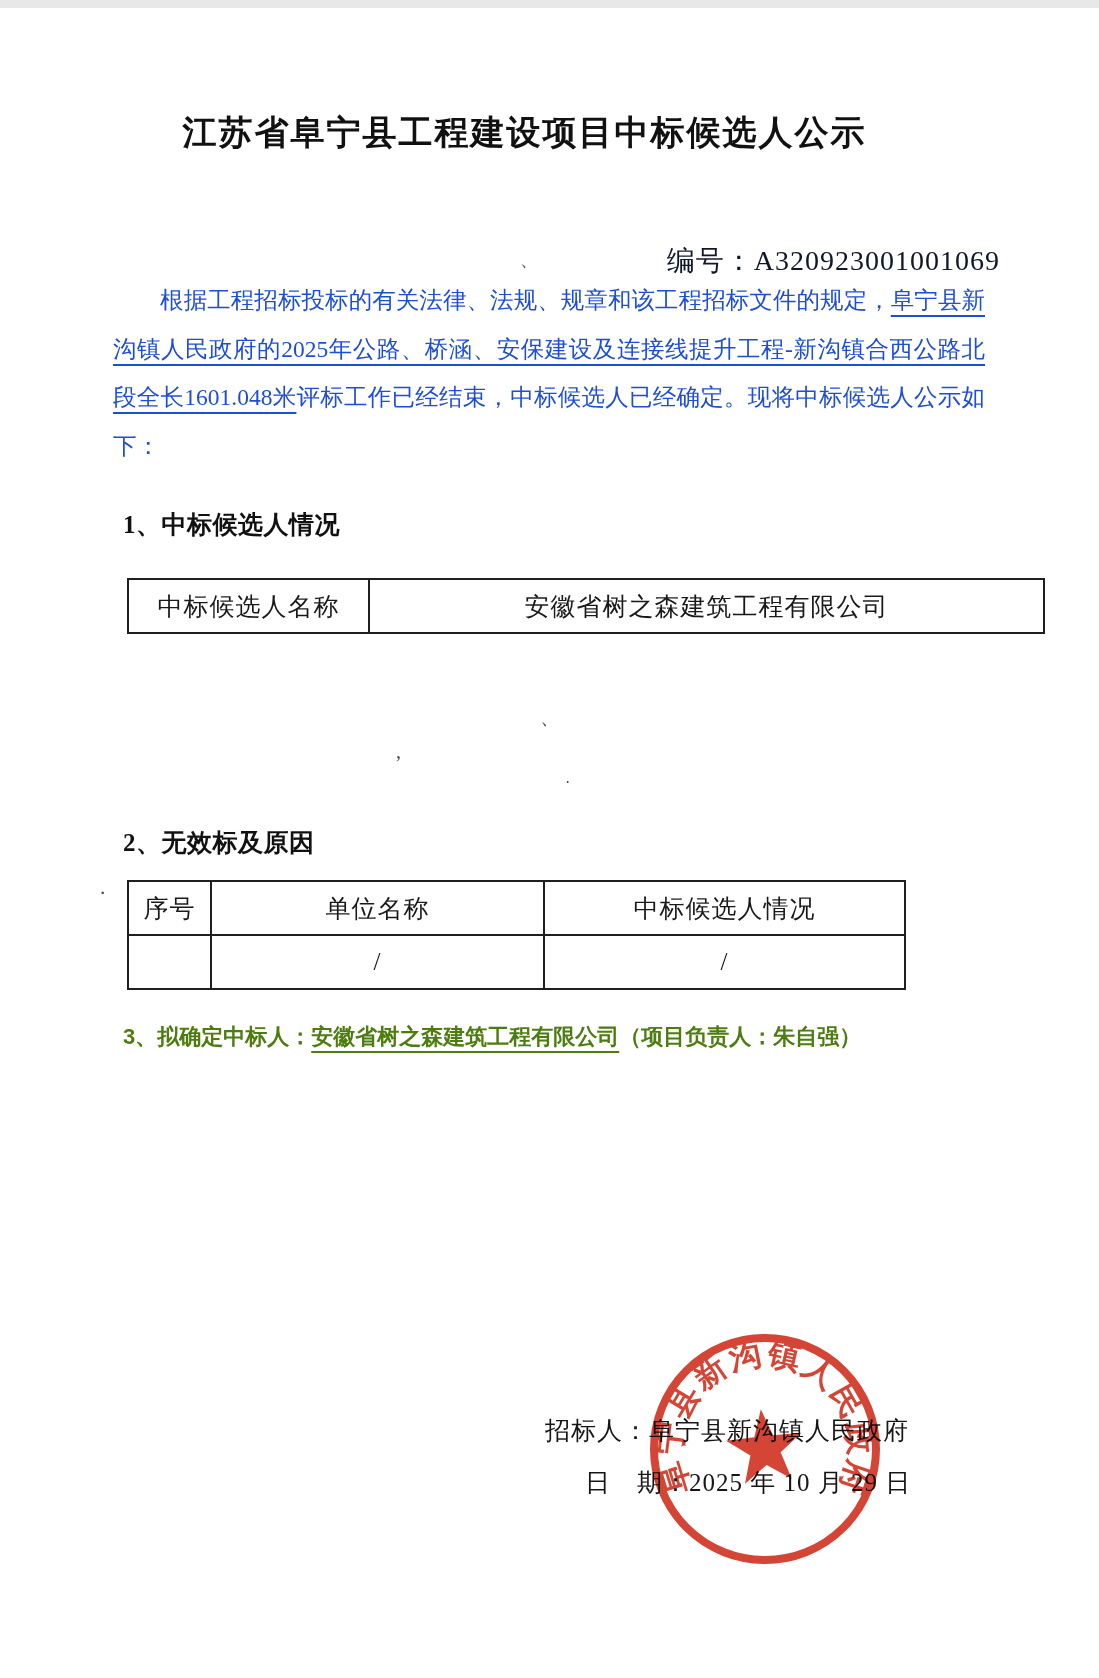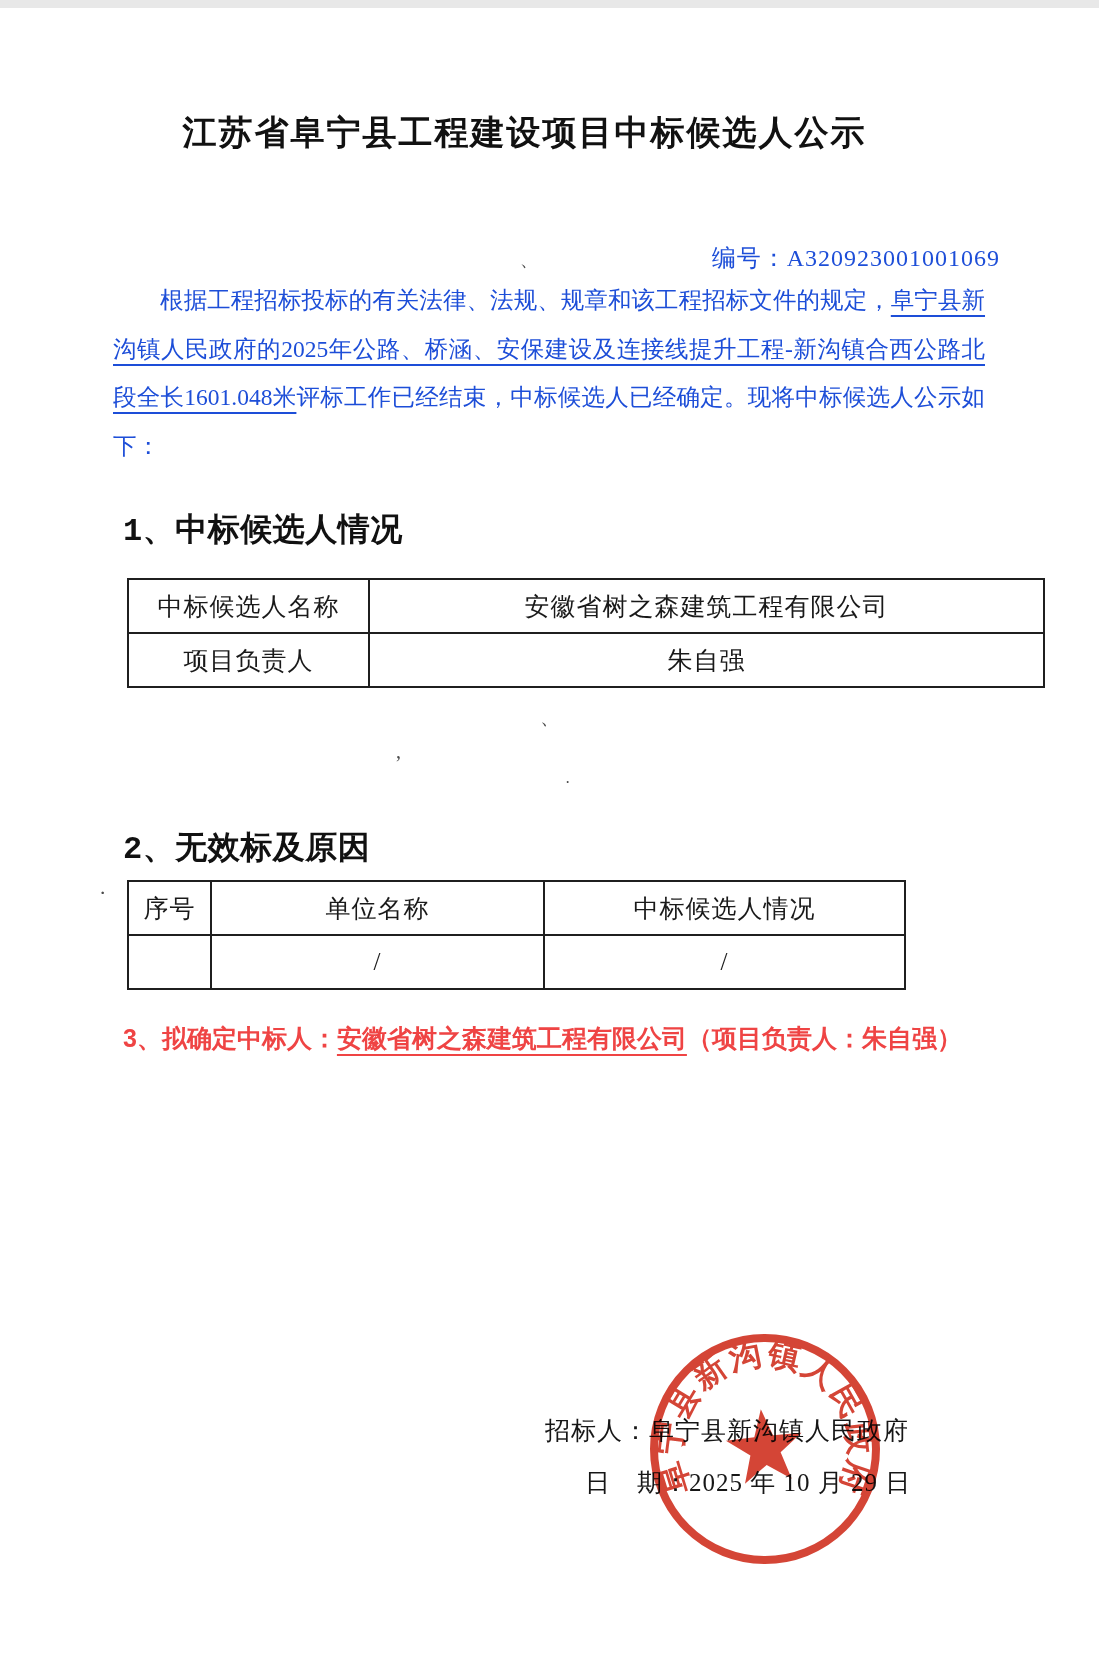--- a/index.html
+++ b/index.html
@@ -8,45 +8,45 @@
     margin:8px auto;overflow:hidden;color:#1c1c1c;
     font-family:"Liberation Serif","DejaVu Serif",serif;
   }
   .abs{position:absolute;}
   .doc-title{
     top:102px;left:0;width:1049px;text-align:center;
     font-family:"Liberation Sans","DejaVu Sans",sans-serif;
     font-size:34px;font-weight:700;letter-spacing:2px;color:#111;
   }
   .doc-no{
-    top:234px;right:99px;font-size:24px;color:#1d4ed8;letter-spacing:1px;
+    top:234px;right:99px;font-size:28px;color:#0f172a;letter-spacing:1px;
   }
   .intro{
     top:268px;left:113px;width:872px;font-size:23.5px;line-height:48.5px;
     text-align:justify;text-justify:inter-ideograph;color:#1d4ed8;
   }
   .indent{display:inline-block;width:2em;}
   .u{ text-decoration:underline;text-underline-offset:7px;text-decoration-thickness:1.5px;}
   .sec-head{
-    font-family:Liberation Mono, monospace;
-    font-size:32px;font-weight:700;color:#111;letter-spacing:0.5px;
+    font-family:Liberation Serif, serif;
+    font-size:25px;font-weight:700;color:#111;letter-spacing:0.5px;
   }
   table.t{border-collapse:collapse;table-layout:fixed;background:transparent;}
   table.t td,table.t th{
     border:2px solid #1f1f1f;text-align:center;vertical-align:middle;
     font-size:25px;color:#191919;padding:0;font-weight:400;letter-spacing:1px;
   }
   #t1{top:570px;left:127px;width:918px;}
   #t1 td{height:52px;}
   #t2{top:872px;left:127px;width:779px;}
   #t2 td{height:52px;border-radius:12px;}
   .sec3{
     top:1014px;left:123px;width:880px;
     font-family:"Liberation Sans","DejaVu Sans",sans-serif;
-    font-size:25px;font-weight:700;color:#ef4444;
+    font-size:22px;font-weight:700;color:#4d7c0f;
   }
   .sec3 .u{text-decoration-thickness:2px;}
   .closing{
     top:1068px;left:113px;width:876px;font-size:23.5px;line-height:54.5px;
     text-align:justify;text-justify:inter-ideograph;color:#191919;
   }
   .sig{font-size:25px;color:#161616;letter-spacing:1px;}
   #sig-bidder{top:1406px;left:545px;}
   #sig-date{top:1458px;left:585px;}
   .artifact{color:#4a4a4a;font-size:18px;}
@@ -75,24 +75,20 @@
 
   <table class="abs t" id="t1">
     <colgroup>
         <col style="width:241px">
         <col>
       </colgroup>
     <tbody>
         <tr>
       <td>中标候选人名称</td>
       <td>安徽省树之森建筑工程有限公司</td>
-    </tr>
-    <tr>
-      <td>项目负责人</td>
-      <td>朱自强</td>
     </tr>
   </tbody>
     </table>
 
   <span class="abs artifact" style="top:696px;left:540px;font-size:20px;">、</span>
   <span class="abs artifact" style="top:744px;left:395px;font-size:20px;">’</span>
   <span class="abs artifact" style="top:766px;left:565px;font-size:16px;">·</span>
 
   <div class="abs sec-head" style="top:818px;left:123px;">2、无效标及原因</div>
 

